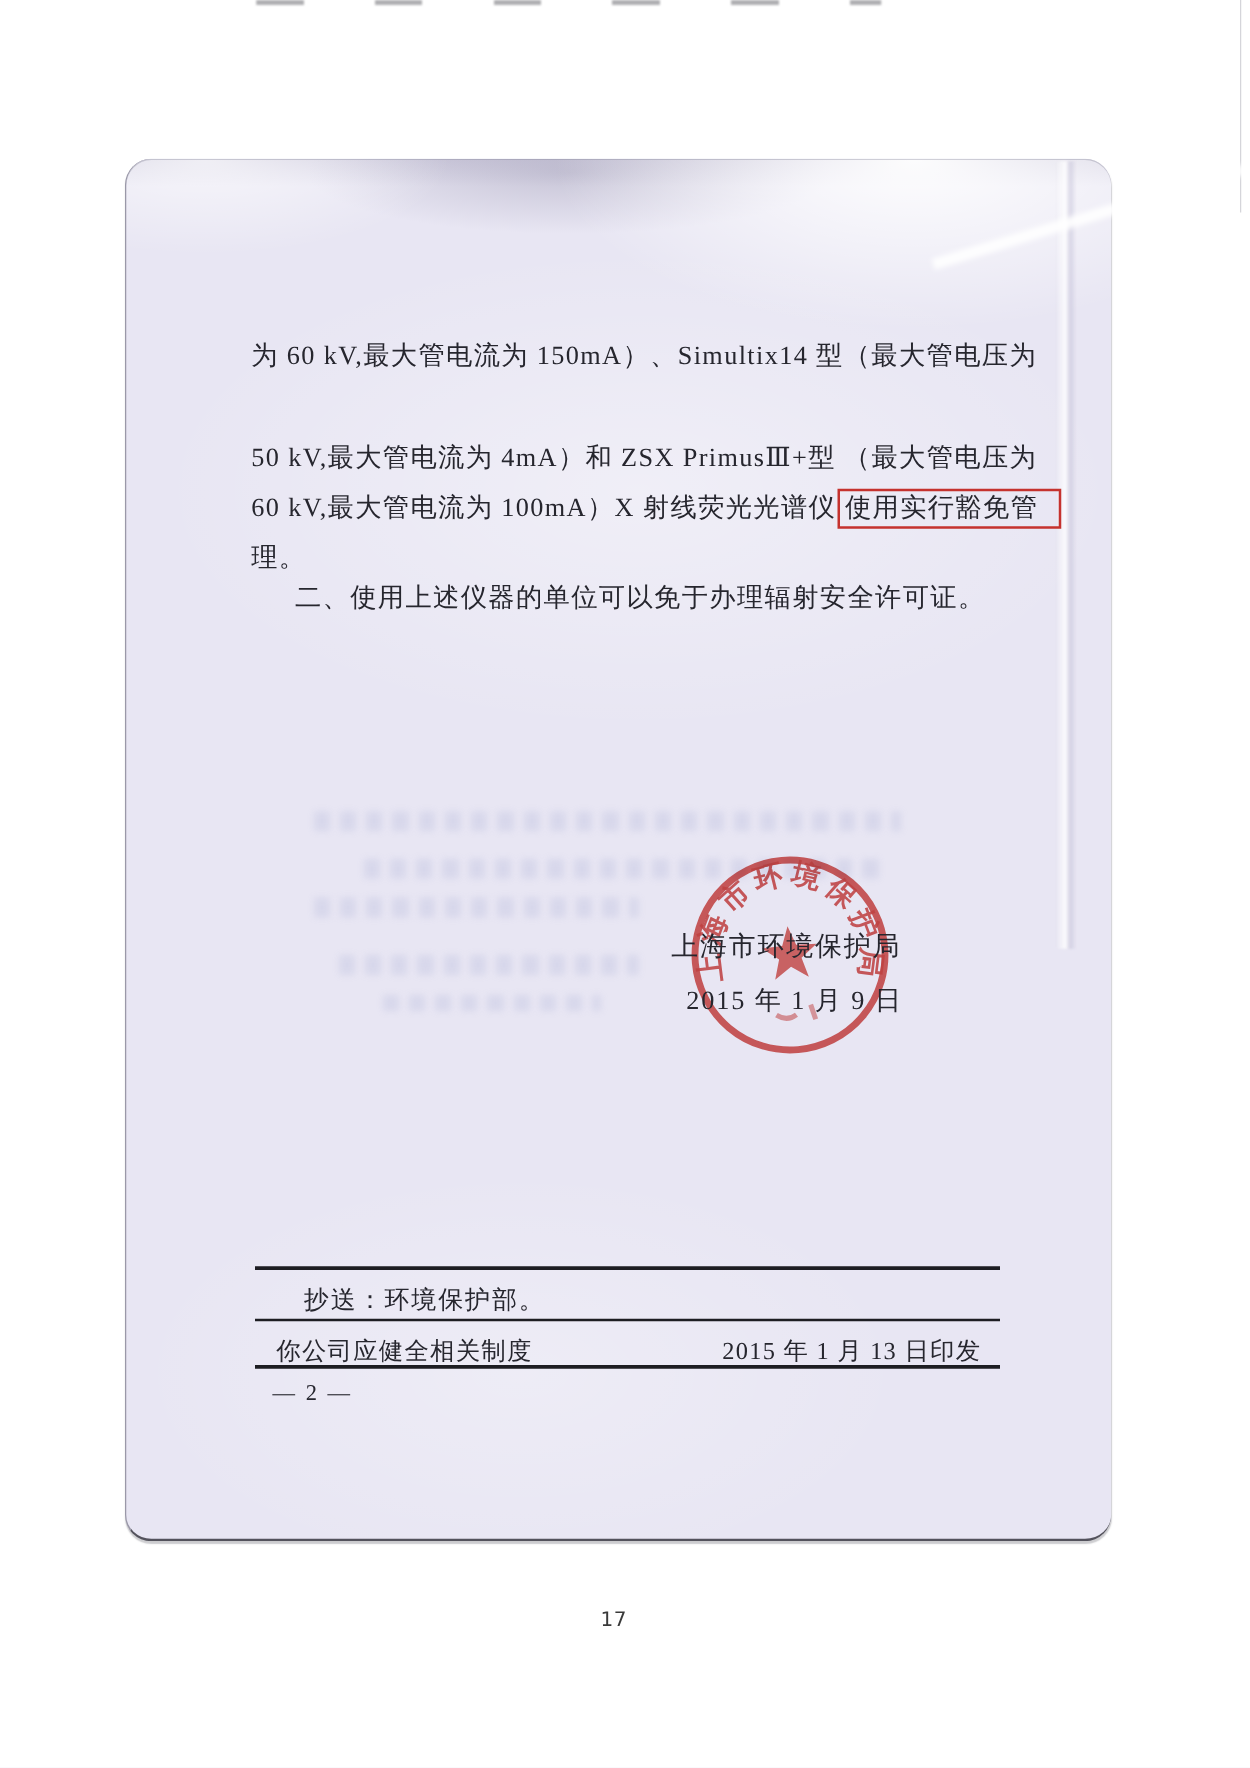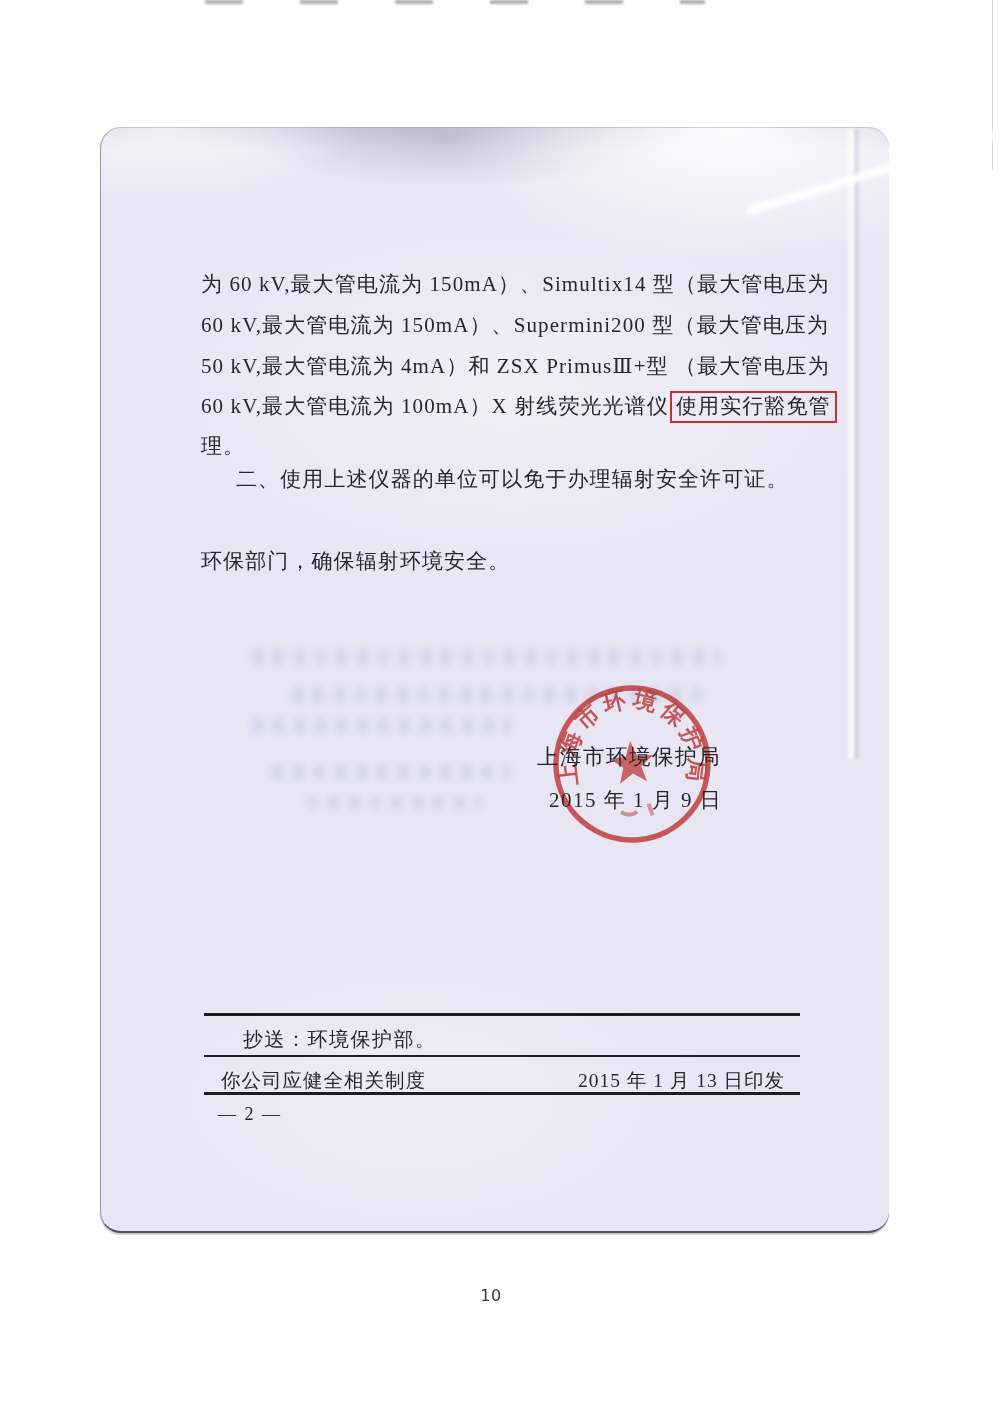--- a/index.html
+++ b/index.html
@@ -33,21 +33,21 @@
     background:rgba(255,255,255,0.9);transform:rotate(-17deg);filter:blur(2px);
   }
   
   .bodyline{
     position:absolute;left:100px;width:606px;height:30px;
     font-size:21px;line-height:28px;color:#26262e;letter-spacing:1.1px;
     white-space:nowrap;
   }
   .indent{left:135px;font-family:Liberation Mono, monospace;}
   .red-box{
-    display:inline-block;border:2.5px solid #c5322e;padding:1px 4px 3px 4px;margin-left:1px;
+    display:inline-block;border:2.5px solid #c5322e;padding:1px 16px 3px 4px;margin-left:1px;
     line-height:24px;
   }
   
   .sig-org{position:absolute;left:436px;top:615px;font-size:21.5px;letter-spacing:1.5px;color:#26262e;white-space:nowrap;}
   .sig-date{position:absolute;left:448px;top:659px;font-size:21px;letter-spacing:1.5px;color:#26262e;white-space:nowrap;}
   .seal{
     position:absolute;left:446px;top:552px;width:170px;height:170px;
     mix-blend-mode:multiply;transform:rotate(-5deg);opacity:0.92;
   }
   .seal text{font-family:"Liberation Serif","DejaVu Serif",serif;font-weight:bold;}
@@ -84,26 +84,24 @@
   <div class="fold-v"></div>
   <div class="fold-diag"></div>
 
   <div class="ghost" style="left:150px;top:522px;width:470px;"></div>
   <div class="ghost" style="left:190px;top:560px;width:420px;"></div>
   <div class="ghost" style="left:150px;top:591px;width:260px;"></div>
   <div class="ghost" style="left:170px;top:637px;width:240px;"></div>
   <div class="ghost" style="left:205px;top:669px;width:175px;height:13px;"></div>
 
   <div class="bodyline" style="top:143px;">为 60 kV,最大管电流为 150mA）、Simultix14 型（最大管电压为</div>
-  <div class="bodyline" style="top:184px;">60 kV,最大管电流为 150mA）、Supermini200 型（最大管电压为</div>
   <div class="bodyline" style="top:225px;">50 kV,最大管电流为 4mA）和 ZSX PrimusⅢ+型 （最大管电压为</div>
   <div class="bodyline" style="top:264px;"><span>60 kV,最大管电流为 100mA）X 射线荧光光谱仪</span><span class="red-box">使用实行豁免管</span></div>
   <div class="bodyline" style="top:305px;">理。</div>
   <div class="bodyline indent" style="top:340px;">二、使用上述仪器的单位可以免于办理辐射安全许可证。</div>
-  <div class="bodyline" style="top:420px;">环保部门，确保辐射环境安全。</div>
 
   <svg class="seal" viewBox="0 0 170 170">
     <circle cx="85" cy="85" r="76" fill="none" stroke="#cf3a36" stroke-width="5.5" opacity="0.88"></circle>
     <path id="sealArc" d="M 31.4 104.5 A 57 57 0 1 1 138.6 104.5" fill="none"></path>
     <text font-size="23" letter-spacing="4.5" fill="#cf3a36" opacity="0.88"><textPath href="#sealArc" startOffset="4">上海市环境保护局</textPath></text>
     <polygon points="85,62 90.6,77.3 106.9,77.9 94.0,87.9 98.5,103.6 85,94.5 71.5,103.6 76.0,87.9 63.1,77.9 79.4,77.3" fill="#cf3a36" opacity="0.82"></polygon>
     <path d="M 70 132 q 8 6 16 1" stroke="#cf3a36" stroke-width="4" fill="none" opacity="0.55"></path>
     <path d="M 98 126 l 3 12" stroke="#cf3a36" stroke-width="4" fill="none" opacity="0.5"></path>
   </svg>
 
@@ -115,13 +113,13 @@
   <div class="rule" style="top:928px;height:2px;"></div>
   <div class="issuer-row">
     <span>你公司应健全相关制度</span>
     <span>2015 年 1 月 13 日印发</span>
   </div>
   <div class="rule" style="top:965px;height:3px;"></div>
   <div class="page-marker">— 2 —</div>
 
 </div>
 
-<div class="scan-num">10</div>
+<div class="scan-num">17</div>
 
 </body></html>

